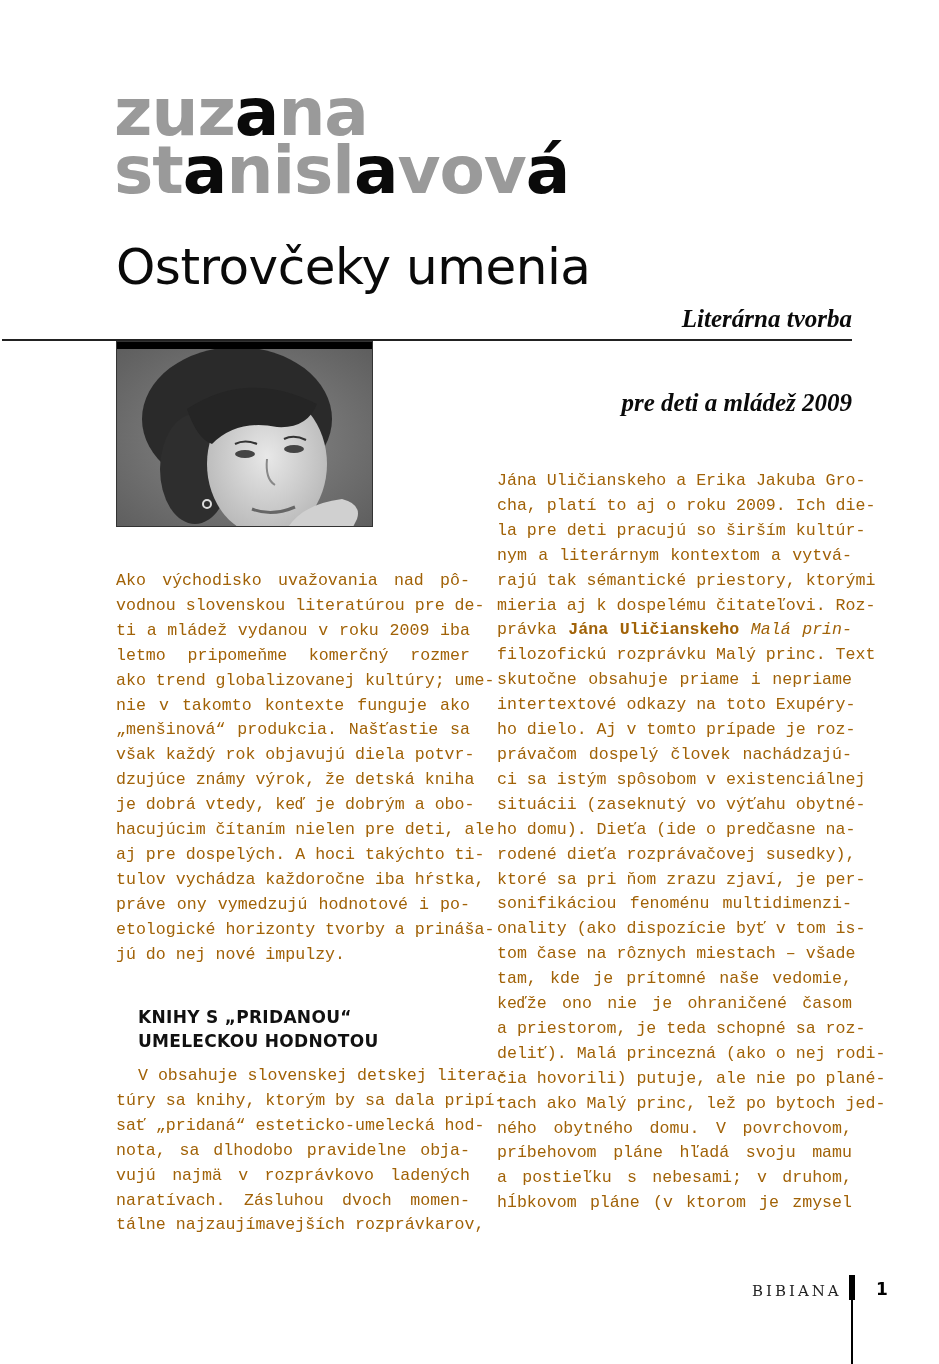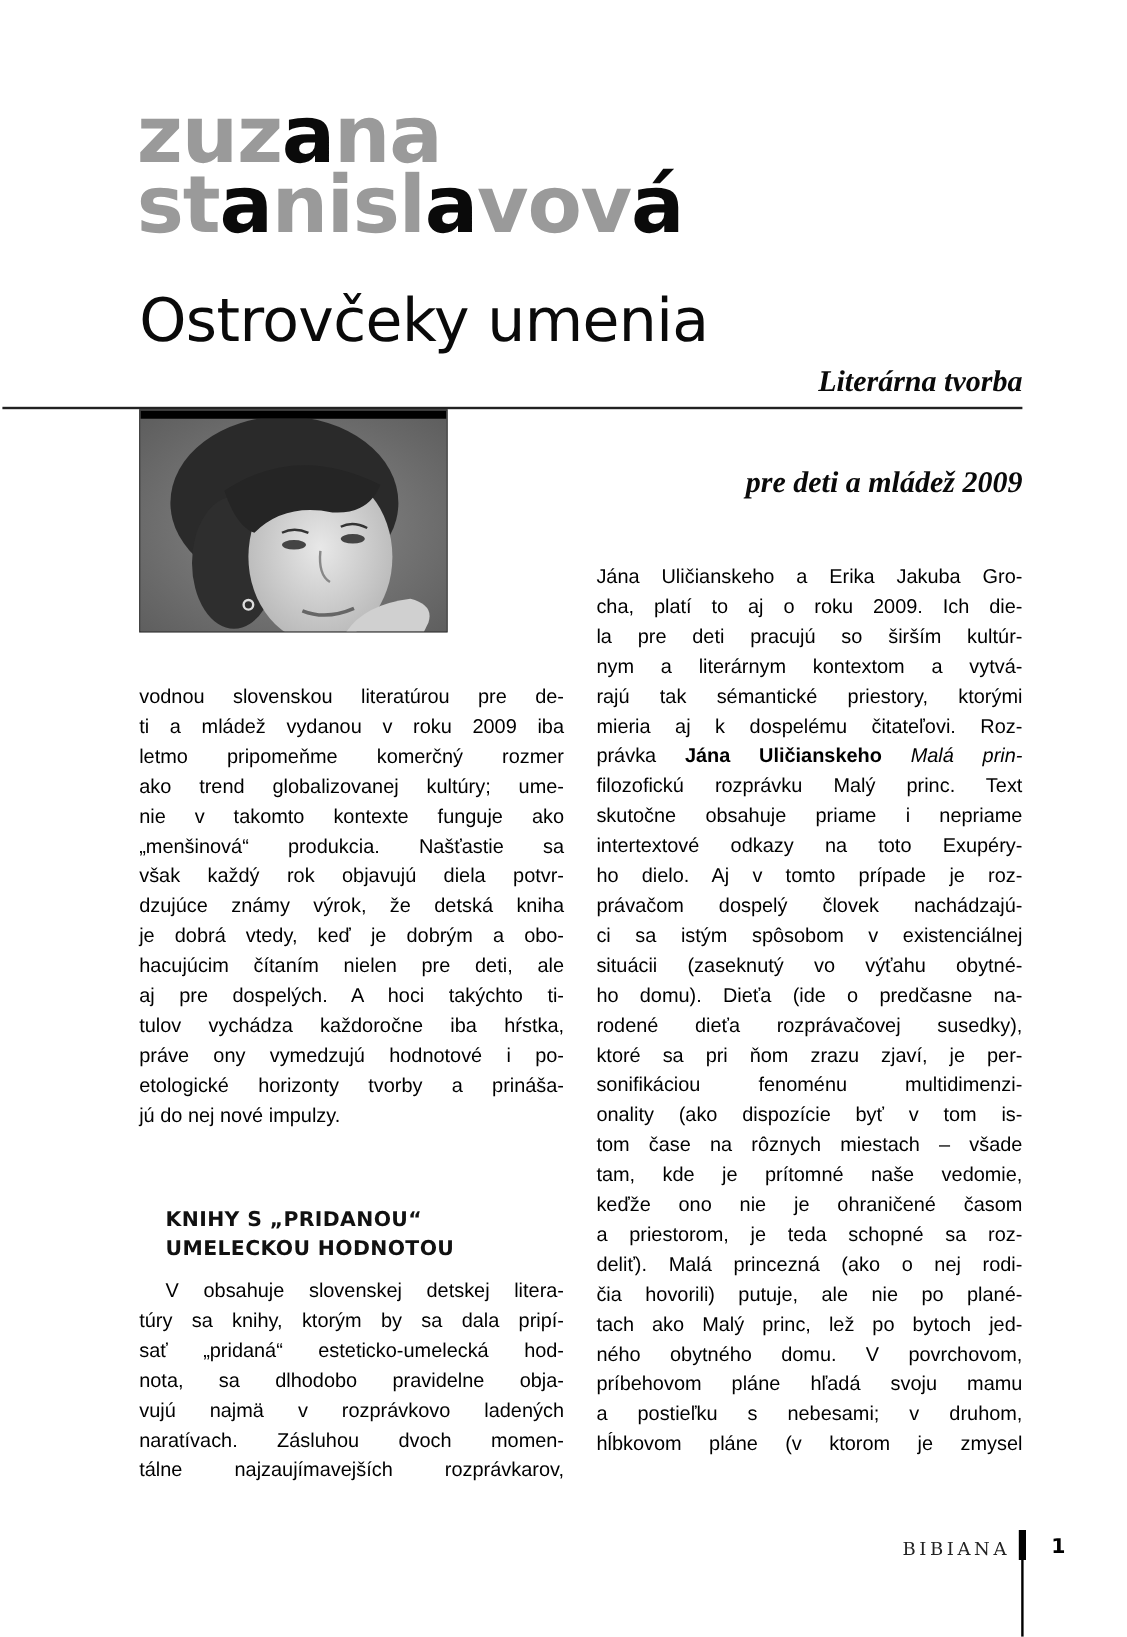--- a/index.html
+++ b/index.html
@@ -31,22 +31,22 @@
   .rule {
     position: absolute; left: 2px; top: 339px; width: 850px; height: 2px; background: #222;
   }
   .photo {
     position: absolute; left: 116px; top: 341px; width: 257px; height: 186px;
     border: 1px solid #333; box-sizing: border-box; overflow: hidden; background: #6b6b6b;
   }
   .photo .band { position: absolute; left: 0; top: 0; right: 0; height: 7px; background: #000; }
   .photo svg { position: absolute; left: 0; top: 7px; }
   .col {
-    position: absolute; font-family: Liberation Sans, sans-serif;
-    font-size: 16.6px; line-height: 24.9px; text-align: justify; color: #000000;
+    position: absolute; font-family: Liberation Mono, monospace;
+    font-size: 16.6px; line-height: 24.9px; text-align: justify; color: #a16207;
   }
   .col p { margin: 0; }
   .col .ln { display: block; text-align: justify; text-align-last: justify; white-space: nowrap; }
   .col .ln.last { text-align-last: left; }
   .col-left { left: 116px; top: 569px; width: 354px; }
   .col-right { left: 497px; top: 469px; width: 355px; }
   .section-heading {
     margin: 0; position: absolute; left: 138px; top: 1005px;
     font-family: "DejaVu Sans", sans-serif; font-weight: bold; font-size: 17px;
     line-height: 24px; letter-spacing: 0.3px; color: #111;
@@ -105,20 +105,21 @@
     <path d="M167 90 Q177 85 189 91" stroke="#333" stroke-width="2" fill="none"></path>
     <path d="M150 110 Q148 130 158 136" stroke="#888" stroke-width="2" fill="none"></path>
     <path d="M135 160 Q155 168 178 158" stroke="#666" stroke-width="3" fill="none"></path>
     <path d="M170 180 Q185 155 225 150 Q245 155 240 170 L235 180Z" fill="#d0d0d0"></path>
     <circle cx="90" cy="155" r="4" fill="none" stroke="#ddd" stroke-width="2"></circle>
   </svg>
 </div>
 
 <div class="col col-left">
   <p id="left-p1">
+      <span class="ln">Ako východisko uvažovania nad pô-</span>
       <span class="ln">vodnou slovenskou literatúrou pre de-</span>
       <span class="ln">ti a mládež vydanou v roku 2009 iba</span>
       <span class="ln">letmo pripomeňme komerčný rozmer</span>
       <span class="ln">ako trend globalizovanej kultúry; ume-</span>
       <span class="ln">nie v takomto kontexte funguje ako</span>
       <span class="ln">„menšinová“ produkcia. Našťastie sa</span>
       <span class="ln">však každý rok objavujú diela potvr-</span>
       <span class="ln">dzujúce známy výrok, že detská kniha</span>
       <span class="ln">je dobrá vtedy, keď je dobrým a obo-</span>
       <span class="ln">hacujúcim čítaním nielen pre deti, ale</span>

